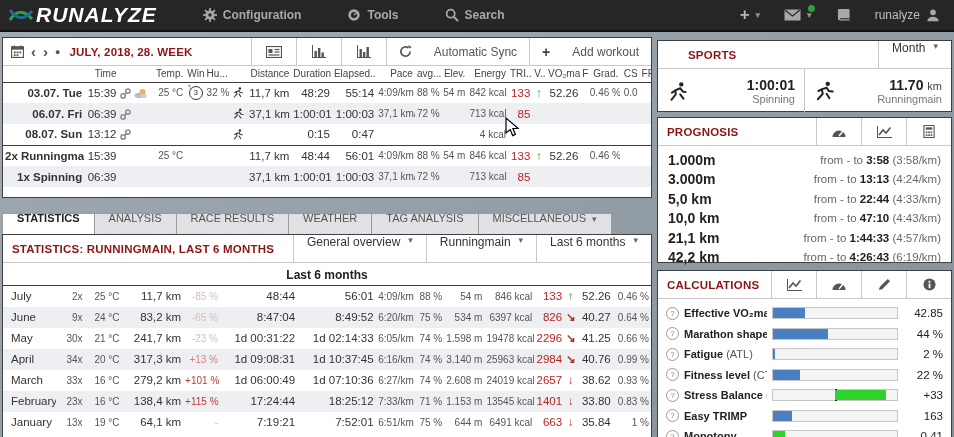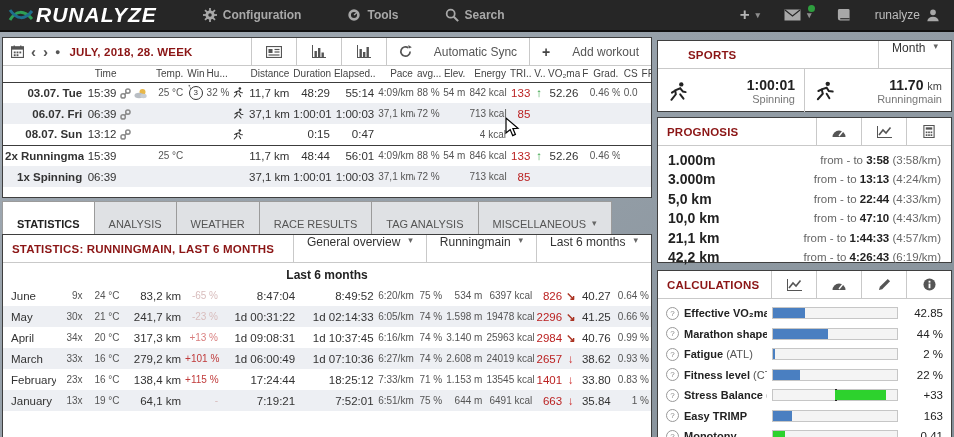--- a/index.html
+++ b/index.html
@@ -44,21 +44,21 @@
   .c-sm{font-size:10px !important;color:#555 !important;}
   .c-trimp{color:#bb2222 !important;}
   .c-trend{text-align:center !important;font-weight:bold;}
   .t-up{color:#2e9e3e;} .t-se{color:#aa3322;} .t-dn{color:#cc2222;}
   .wind-circle{display:inline-block;width:12px;height:12px;border:1px solid #333;border-radius:50%;
     font-size:8px;line-height:12px;text-align:center;color:#333;position:relative;}
   .wind-arrow{position:absolute;top:-6px;left:-2px;font-size:8px;color:#333;transform:rotate(-25deg);}
   .row-icon{display:inline-block;vertical-align:middle;margin-right:3px;}
   
   .tabs{position:absolute;left:2px;top:208px;display:flex;align-items:flex-end;height:27px;}
-  .tab{height:16px;display:flex;align-items:flex-start;padding:16px 14px;font-size:11px;color:#555;
+  .tab{height:16px;display:flex;align-items:flex-end;padding:10px 14px;font-size:11px;color:#555;
     background:#dfe1e4;border:1px solid #9b9b9b;border-right:none;cursor:pointer;gap:6px;box-sizing:border-box;}
   .tab:last-child{border-right:1px solid #9b9b9b;}
   .tab.active{background:#fff;font-weight:bold;color:#222;border-bottom:1px solid #fff;}
   
   .stats-panel{left:2px;top:234px;width:650px;height:220px;}
   .sdrop{height:100%;border-left:1px solid #c9c9c9;display:flex;align-items:flex-start;gap:8px;
     padding:0 13px;font-size:12px;color:#333;cursor:pointer;}
   .stats-title{font-weight:bold;font-size:12px;color:#222;text-align:center;padding:5px 0 3px 0;}
   .st td{height:21px;font-size:11.5px;color:#333;text-align:right;}
   .st tr:nth-child(even){background:#edeff3;}
@@ -444,24 +444,24 @@
 </section>
 
 <div class="tabs" id="tabs">
     <div class="tab active">
       <span>STATISTICS</span>
     </div>
     <div class="tab">
       <span>ANALYSIS</span>
     </div>
     <div class="tab">
+      <span>RACE RESULTS</span>
+    </div>
+    <div class="tab">
       <span>WEATHER</span>
-    </div>
-    <div class="tab">
-      <span>RACE RESULTS</span>
     </div>
     <div class="tab">
       <span>TAG ANALYSIS</span>
     </div>
     <div class="tab">
       <span>MISCELLANEOUS</span>
       <span class="caret" style="color:#666;">▾</span>
     </div>
   </div>
 
@@ -494,20 +494,37 @@
         <col style="width:6.2%">
         <col style="width:4.4%">
         <col style="width:6.2%">
         <col style="width:7.7%">
         <col style="width:4.6%">
         <col style="width:2.1%">
         <col style="width:5.4%">
         <col style="width:5.9%">
       </colgroup>
       <tbody>
+        <tr class="top-border">
+          <td class="">July</td>
+          <td class="c-sm">2x</td>
+          <td class="c-sm">25 °C</td>
+          <td class="">11,7 km</td>
+          <td class="c-sm d-faint">-85 %</td>
+          <td class="">48:44</td>
+          <td class="">56:01</td>
+          <td class="c-sm">4:09/km</td>
+          <td class="c-sm">88 %</td>
+          <td class="c-sm">54 m</td>
+          <td class="c-sm">846 kcal</td>
+          <td class="c-trimp">133</td>
+          <td class="c-trend"><span class="t-up">↑</span></td>
+          <td class="">52.26</td>
+          <td class="c-sm">0.46 %</td>
+        </tr>
         <tr class="">
           <td class="">June</td>
           <td class="c-sm">9x</td>
           <td class="c-sm">24 °C</td>
           <td class="">83,2 km</td>
           <td class="c-sm d-faint">-65 %</td>
           <td class="">8:47:04</td>
           <td class="">8:49:52</td>
           <td class="c-sm">6:20/km</td>
           <td class="c-sm">75 %</td>

